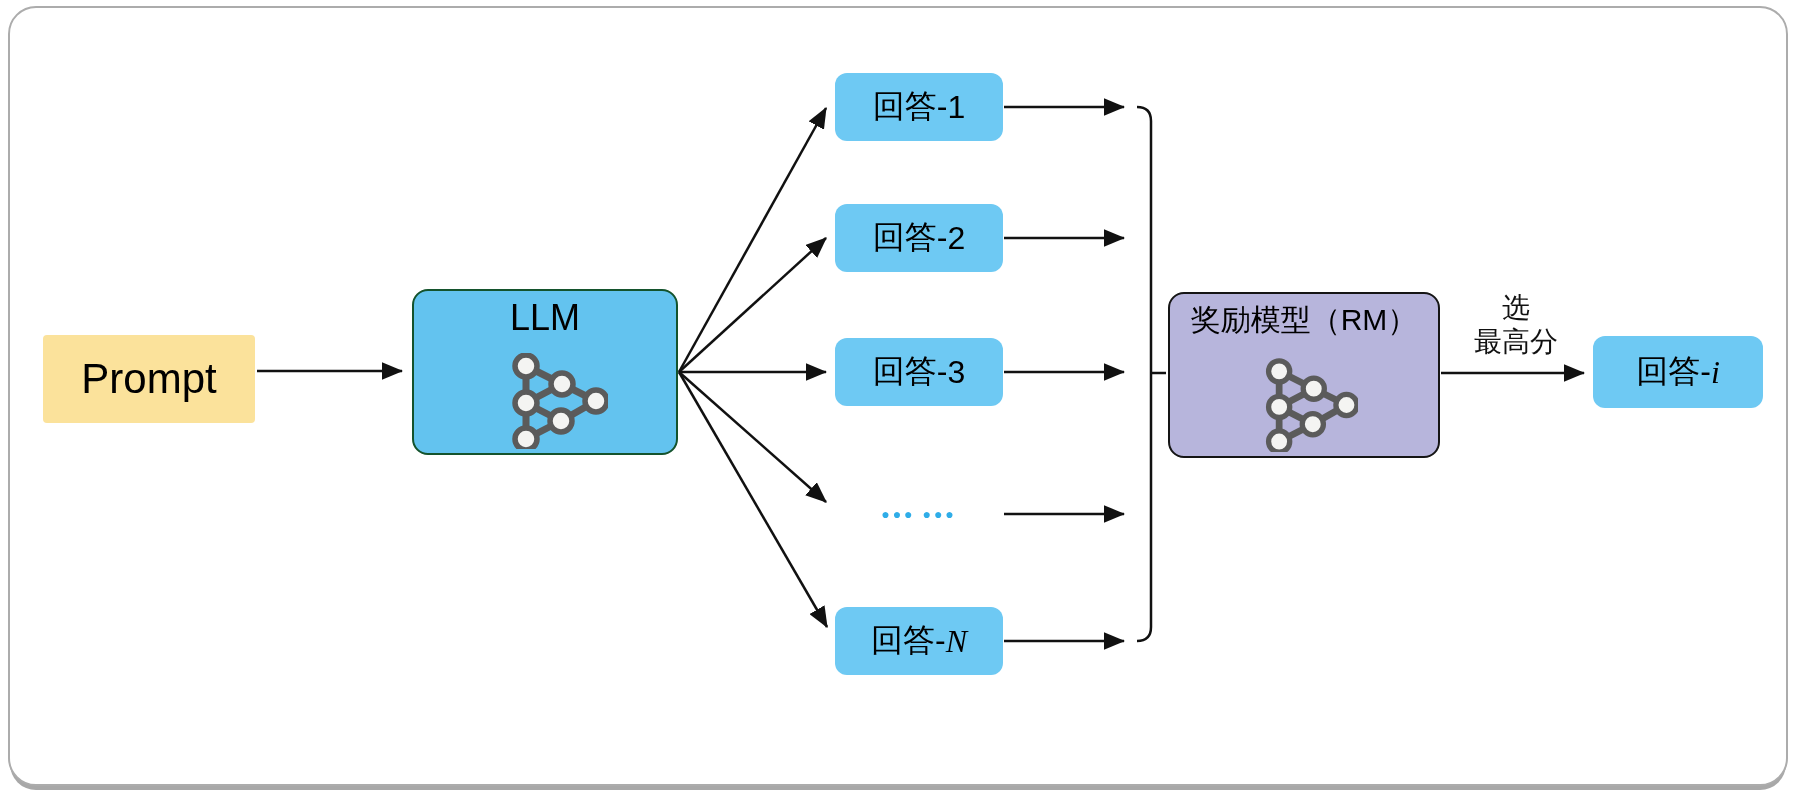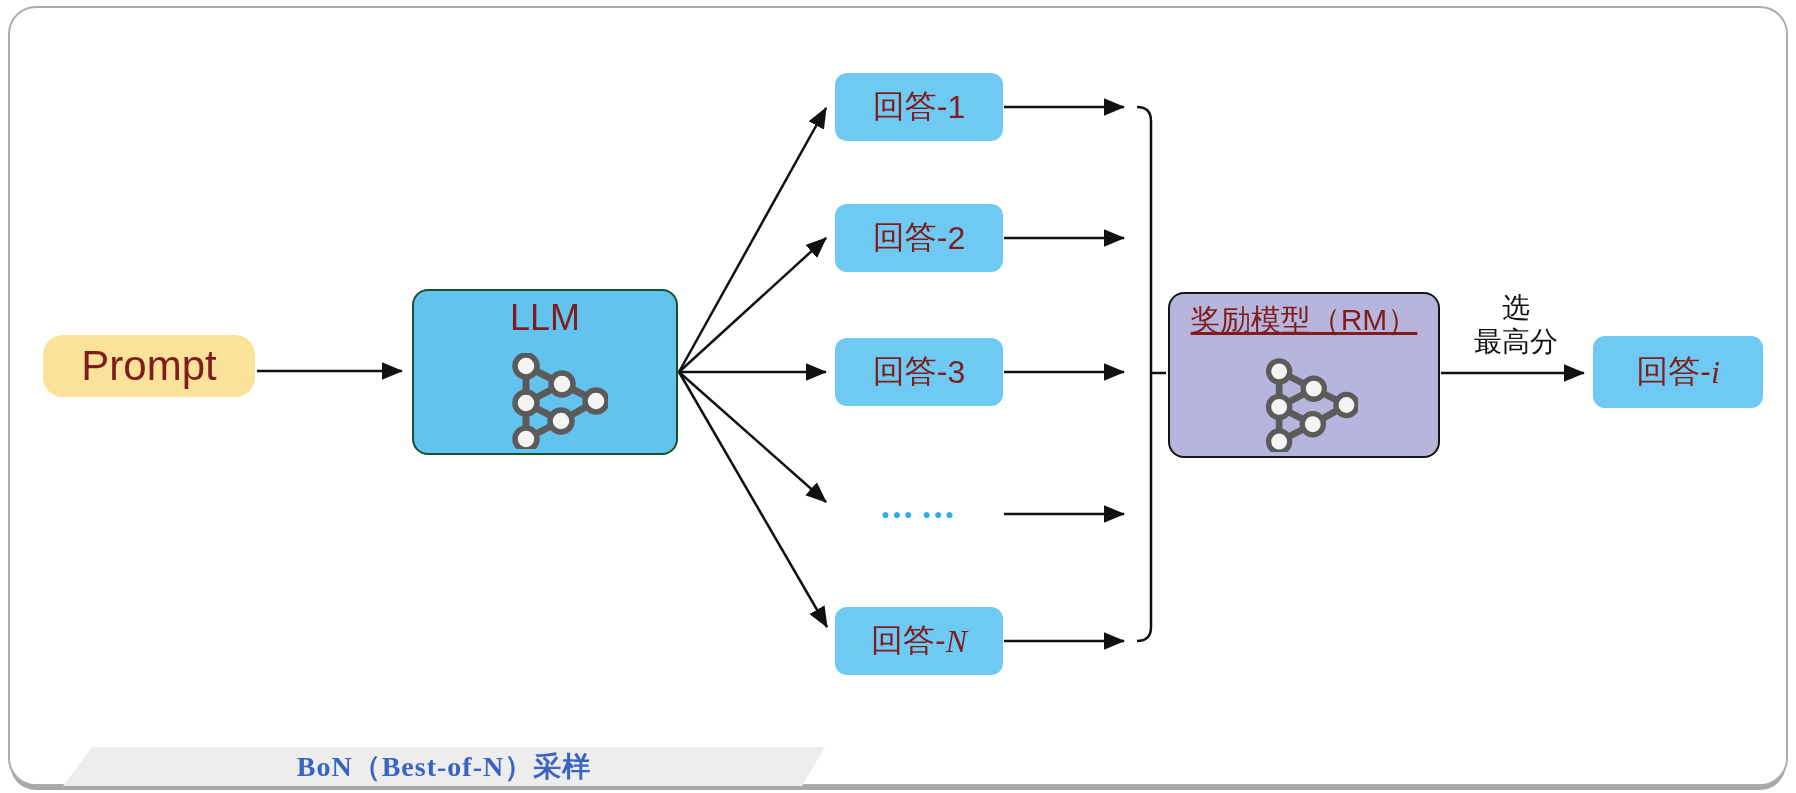--- a/index.html
+++ b/index.html
@@ -10,25 +10,25 @@
   }
   .card{
     position:absolute; left:8px; top:6px; right:8px; bottom:7px;
     border:2px solid #ACACAC; border-radius:28px; background:#fff;
     box-shadow:0 6px 0 -2px #A8A8A8;
   }
   .arrow-layer{ position:absolute; left:0; top:0; width:1796px; height:793px; pointer-events:none; }
 
   .node{
     position:absolute; display:flex; align-items:center; justify-content:center;
-    color:#7f1d1d; text-align:center;
+    color:#000000; text-align:center;
   }
   .prompt-box{
-    left:43px; top:335px; width:212px; height:62px;
-    background:#FBE29B; border-radius:20px; font-size:42px;
+    left:43px; top:335px; width:212px; height:88px;
+    background:#FBE29B; border-radius:4px; font-size:42px;
   }
   .llm-box{
     left:412px; top:289px; width:266px; height:166px;
     background:#63C3EF; border:2px solid #14532d; border-radius:16px;
     flex-direction:column; justify-content:flex-start;
   }
   .llm-box .model-label{ font-size:36px; margin-top:6px; }
   .model-icon{ position:absolute; }
   .llm-box .model-icon{ left:90px; top:62px; width:104px; height:96px; }
   .answer-box{
@@ -38,21 +38,21 @@
   .answer-1{ top:73px; } .answer-2{ top:204px; } .answer-3{ top:338px; } .answer-n{ top:607px; }
   .math-var{ font-family:"Liberation Serif","DejaVu Serif",serif; font-style:italic; }
   .dots-row{
     left:843px; top:498px; width:152px; height:32px;
     color:#2FADE8; font-size:14px; letter-spacing:3px; font-weight:bold;
     background:transparent;
   }
   .rm-box{
     left:1168px; top:292px; width:272px; height:166px;
     background:#B7B5DC; border:2px solid #151515; border-radius:16px;
-    flex-direction:column; justify-content:flex-start;text-decoration:underline;
+    flex-direction:column; justify-content:flex-start;
   }
   .rm-box .model-label{ font-size:30px; margin-top:6px; }
   .rm-box .model-icon{ left:88px; top:64px; width:100px; height:94px; }
   .select-label{
     position:absolute; left:1446px; top:291px; width:140px;
     font-size:28px; line-height:34px; color:#111; text-align:center;
   }
   .result-box{
     left:1593px; top:336px; width:170px; height:72px;
     background:#6EC9F3; border-radius:12px; font-size:32px;
@@ -175,17 +175,14 @@
   <div class="select-label">
     <div>选</div>
     <div>最高分</div>
   </div>
 
   <div class="node result-box">
     <span>回答-</span>
       <span class="math-var">i</span>
   </div>
 
-  <div class="footer-banner">
-    <span class="footer-caption">BoN（Best-of-N）采样</span>
-  </div>
 
 </div>
 
 </body></html>

